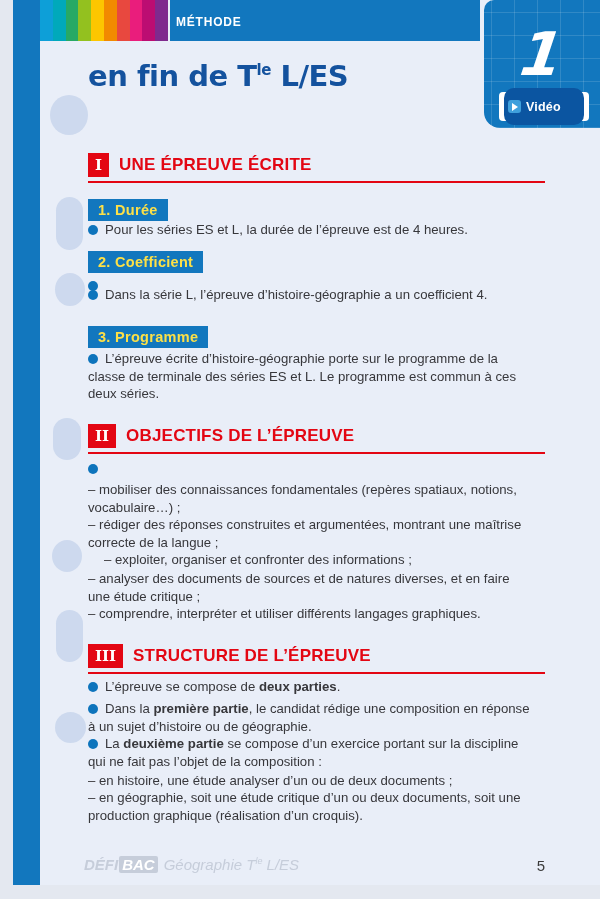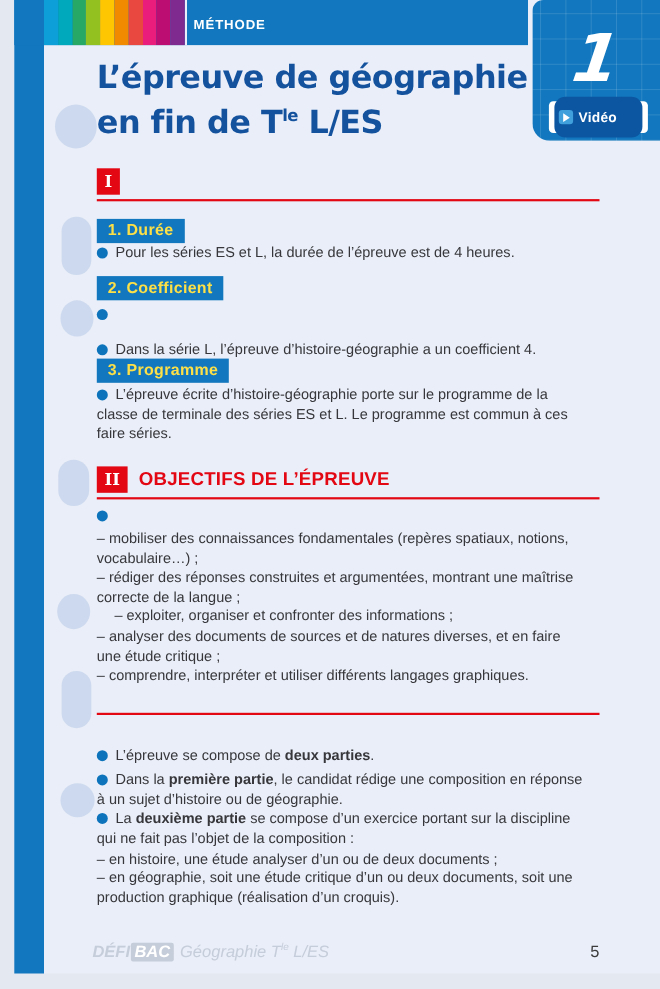--- a/index.html
+++ b/index.html
@@ -97,60 +97,64 @@
 
 <div class="deco" style="left:50px;top:95px;width:38px;height:40px;border-radius:50%;"></div>
 <div class="deco" style="left:56px;top:197px;width:27px;height:53px;border-radius:14px;"></div>
 <div class="deco" style="left:55px;top:273px;width:30px;height:33px;border-radius:50%;"></div>
 <div class="deco" style="left:53px;top:418px;width:28px;height:42px;border-radius:14px;"></div>
 <div class="deco" style="left:52px;top:540px;width:30px;height:32px;border-radius:50%;"></div>
 <div class="deco" style="left:56px;top:610px;width:27px;height:52px;border-radius:14px;"></div>
 <div class="deco" style="left:55px;top:712px;width:31px;height:31px;border-radius:50%;"></div>
 
 <div class="title">
-  <div>L’épreuve de géographie</div>
   <div><span>en fin de T</span><sup>le</sup><span> L/ES</span></div>
 </div>
 
 <div class="sec" style="top:153px;">
   <div class="sec-head">
     <span class="sec-num">I</span>
+    <span class="sec-title">UNE ÉPREUVE ÉCRITE</span>
   </div>
   <div class="sec-rule"></div>
 </div>
 
 <div class="sec" style="top:424px;">
   <div class="sec-head">
     <span class="sec-num">II</span>
     <span class="sec-title">OBJECTIFS DE L’ÉPREUVE</span>
   </div>
   <div class="sec-rule"></div>
 </div>
 
 <div class="sec" style="top:644px;">
+  <div class="sec-head">
+    <span class="sec-num">III</span>
+    <span class="sec-title">STRUCTURE DE L’ÉPREUVE</span>
+  </div>
   <div class="sec-rule"></div>
 </div>
 
 <div class="badge" style="top:199px;">1. Durée</div>
 <div class="badge" style="top:251px;">2. Coefficient</div>
 <div class="badge" style="top:326px;">3. Programme</div>
 
 <div class="para" style="top:221px;">
     <div class="line"><span class="dot"></span><span>Pour les séries ES et L, la durée de l’épreuve est de 4 heures.</span></div>
   </div>
 <div class="para" style="top:277px;">
     <div class="line"><span class="dot"></span></div>
   </div>
-<div class="para" style="top:309px;">
+<div class="para" style="top:286px;">
     <div class="line"><span class="dot"></span><span>Dans la série L, l’épreuve d’histoire-géographie a un coefficient 4.</span></div>
   </div>
 <div class="para" style="top:350px;">
     <div class="line"><span class="dot"></span><span>L’épreuve écrite d’histoire-géographie porte sur le programme de la</span></div>
     <div class="line"><span>classe de terminale des séries ES et L. Le programme est commun à ces</span></div>
-    <div class="line"><span>faire séries.</span></div>
+    <div class="line"><span>deux séries.</span></div>
   </div>
 <div class="para" style="top:460px;">
     <div class="line"><span class="dot"></span></div>
   </div>
 <div class="para" style="top:481px;">
     <div class="line"><span>– mobiliser des connaissances fondamentales (repères spatiaux, notions,</span></div>
     <div class="line"><span>vocabulaire…) ;</span></div>
   </div>
 <div class="para" style="top:516px;">
     <div class="line"><span>– rédiger des réponses construites et argumentées, montrant une maîtrise</span></div>

